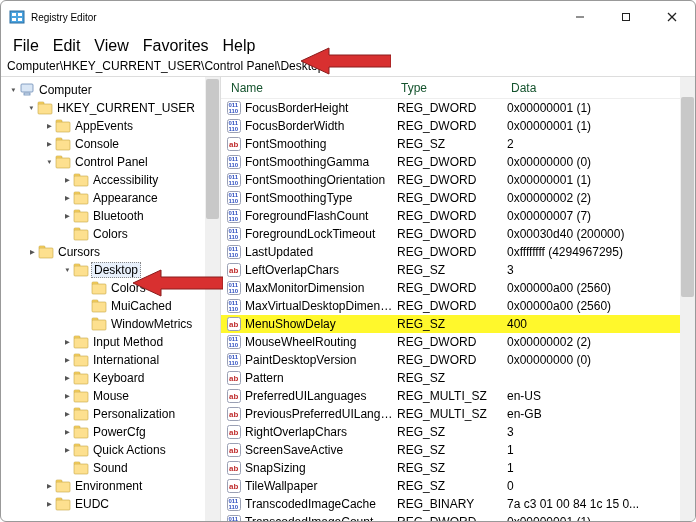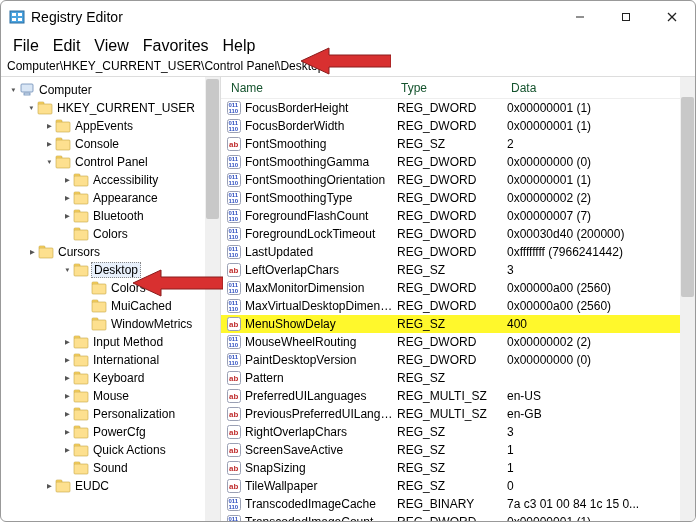--- a/index.html
+++ b/index.html
@@ -1,19 +1,19 @@
 <!DOCTYPE html>
 <html><head>
 <meta charset="utf-8">
 <style>
 * { box-sizing: border-box; margin: 0; padding: 0; font-family: "Segoe UI", Tahoma, sans-serif; }
 body { background: #fff; width: 696px; height: 522px; overflow: hidden; border: 1px solid #999; border-radius: 6px; position: relative; }
 .titlebar { display: flex; align-items: center; height: 32px; padding: 0 0 0 8px; }
 .titlebar .app-icon { width: 16px; height: 16px; margin-right: 6px; }
-.titlebar .title { font-size: 14px; flex: 1; }
+.titlebar .title { font-size: 10px; flex: 1; }
 .winbtns { display: flex; height: 100%; }
 .winbtn { width: 46px; display: flex; align-items: center; justify-content: center; font-size: 12px; color: #222; cursor: default; }
 .menubar { display: flex; gap: 2px; padding: 2px 6px; height: 22px; font-size: 16px; }
 .menubar span { padding: 2px 6px; }
 .addressbar { padding: 3px 6px; font-size: 12px; border-bottom: 1px solid #ddd; height: 22px; display: flex; align-items: center; position: relative; }
 .addressbar input { border: none; outline: none; font-size: 12px; width: 100%; font-family: inherit; }
 .main { display: flex; height: calc(522px - 32px - 22px - 22px); }
 .tree-pane { width: 220px; border-right: 1px solid #ddd; overflow: hidden; position: relative; font-size: 12px; padding-top: 4px; }
 .tree-scroll { width: 15px; background: #f0f0f0; position: absolute; right: 0; top: 0; bottom: 0; }
 .tree-thumb { width: 13px; background: #c8c8c8; border-radius: 2px; position: absolute; left: 1px; }
@@ -310,20 +310,30 @@
         <span class="tw-label">Sound</span>
       </div>
       <div class="tree-row" style="padding-left: 42px;">
         <span class="tw-arrow">
           <span style="transform:scale(0.7);display:inline-block;">▶</span>
         </span>
         <svg class="tw-folder folder-svg" viewBox="0 0 16 14">
           <rect class="tab" x="1" y="1" width="6" height="3" rx="1"></rect>
           <rect class="body" x="1" y="3" width="14" height="10" rx="1"></rect>
         </svg>
+        <span class="tw-label">Environment</span>
+      </div>
+      <div class="tree-row" style="padding-left: 42px;">
+        <span class="tw-arrow">
+          <span style="transform:scale(0.7);display:inline-block;">▶</span>
+        </span>
+        <svg class="tw-folder folder-svg" viewBox="0 0 16 14">
+          <rect class="tab" x="1" y="1" width="6" height="3" rx="1"></rect>
+          <rect class="body" x="1" y="3" width="14" height="10" rx="1"></rect>
+        </svg>
         <span class="tw-label">EUDC</span>
       </div>
       <div class="tree-scroll">
       <div class="tree-thumb" style="top:2px; height:140px;"></div>
     </div>
   </div>
 
   <div class="list-pane">
     <div class="list-header">
       <div class="col col-name">Name</div>
@@ -411,21 +421,21 @@
           <span class="cell-data">0x00030d40 (200000)</span>
         </div>
         <div class="list-row">
           <svg class="reg-icon regbin-icon" viewBox="0 0 14 14">
             <rect x="0.5" y="0.5" width="13" height="13" rx="2"></rect>
             <text x="1.5" y="6">011</text>
             <text x="1.5" y="12">110</text>
           </svg>
           <span class="cell-name">LastUpdated</span>
           <span class="cell-type">REG_DWORD</span>
-          <span class="cell-data">0xffffffff (7966241442)</span>
+          <span class="cell-data">0xffffffff (4294967295)</span>
         </div>
         <div class="list-row">
           <svg class="reg-icon regstr-icon" viewBox="0 0 14 14">
             <rect x="0.5" y="0.5" width="13" height="13" rx="2"></rect>
             <text x="2" y="10">ab</text>
           </svg>
           <span class="cell-name">LeftOverlapChars</span>
           <span class="cell-type">REG_SZ</span>
           <span class="cell-data">3</span>
         </div>

